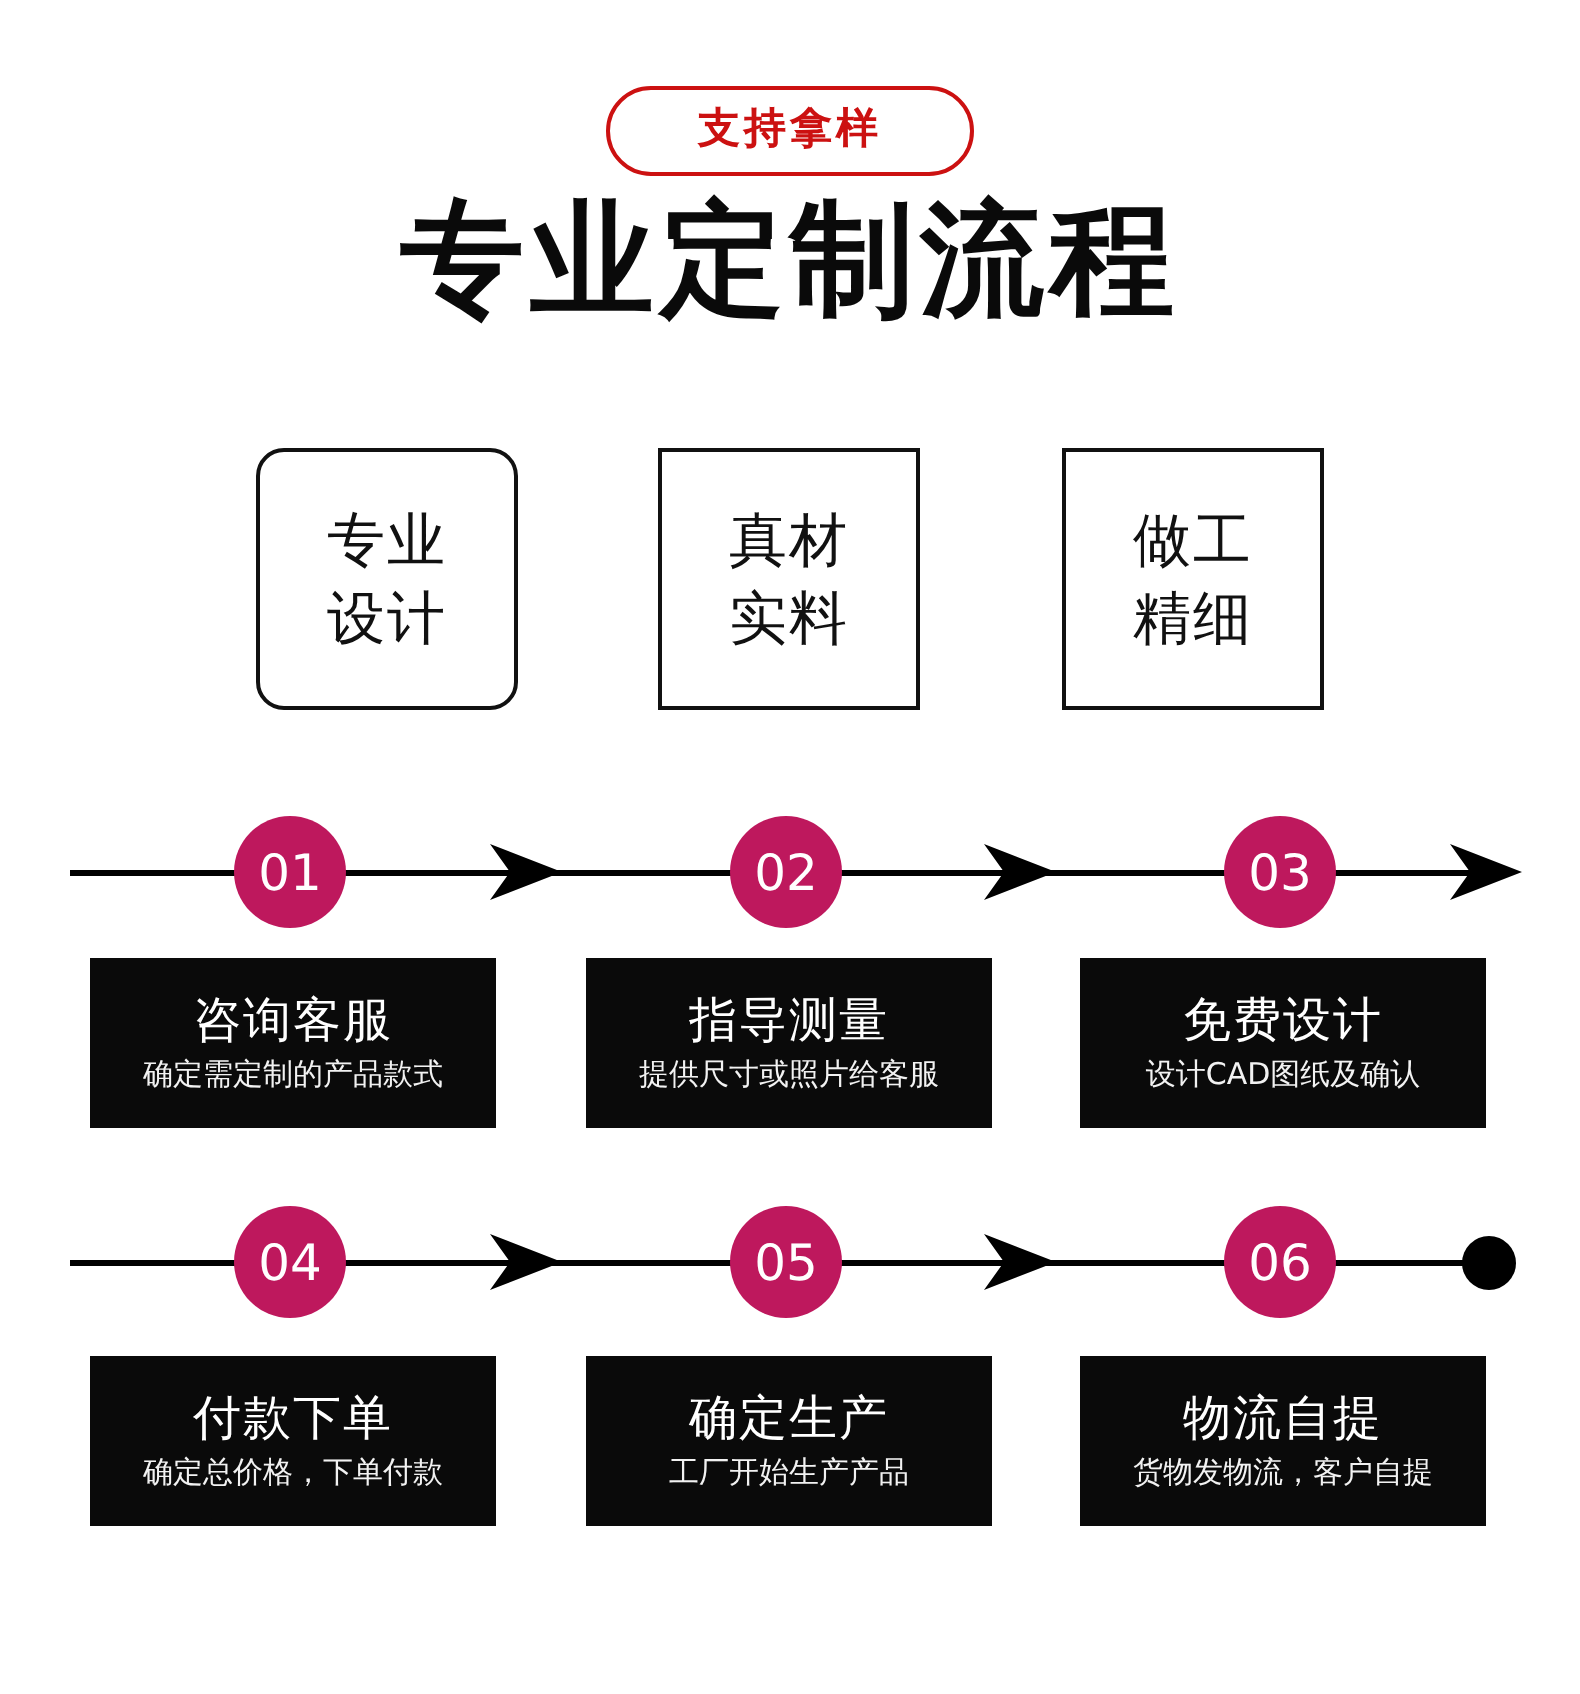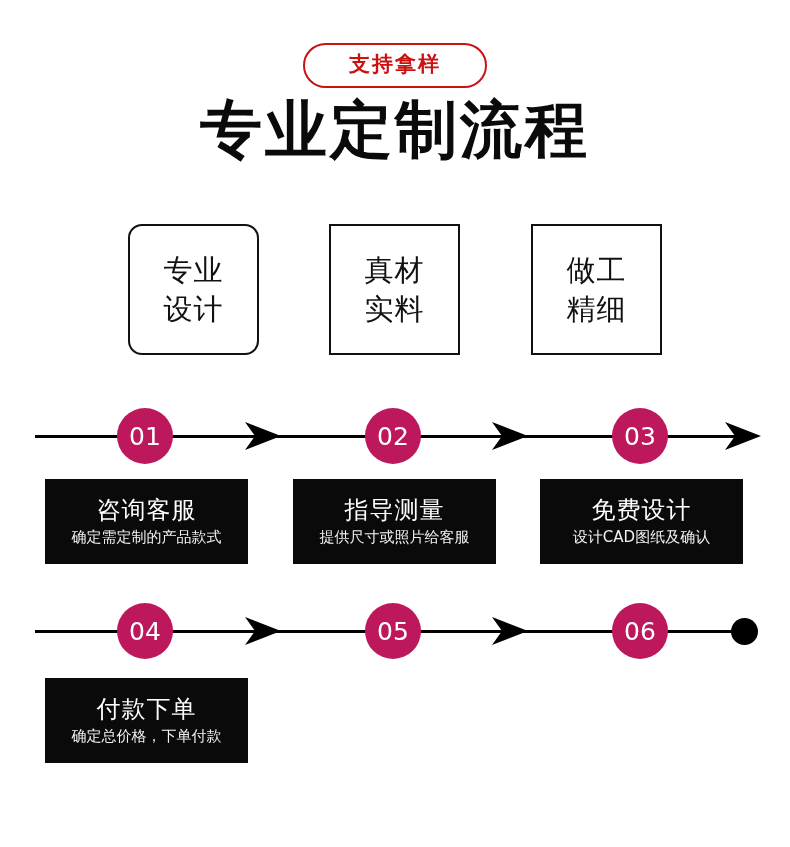--- a/index.html
+++ b/index.html
@@ -267,13 +267,21 @@
     </svg>
   </div>
   <div class="end-dot"></div>
 </div>
 
 <div class="cards-row cards2">
   <div class="card c0">
     <span class="card-title">付款下单</span>
     <span class="card-sub">确定总价格，下单付款</span>
   </div>
+  <div class="card c1">
+    <span class="card-title">确定生产</span>
+    <span class="card-sub">工厂开始生产产品</span>
+  </div>
+  <div class="card c2">
+    <span class="card-title">物流自提</span>
+    <span class="card-sub">货物发物流，客户自提</span>
+  </div>
 </div>
 
 </body></html>

